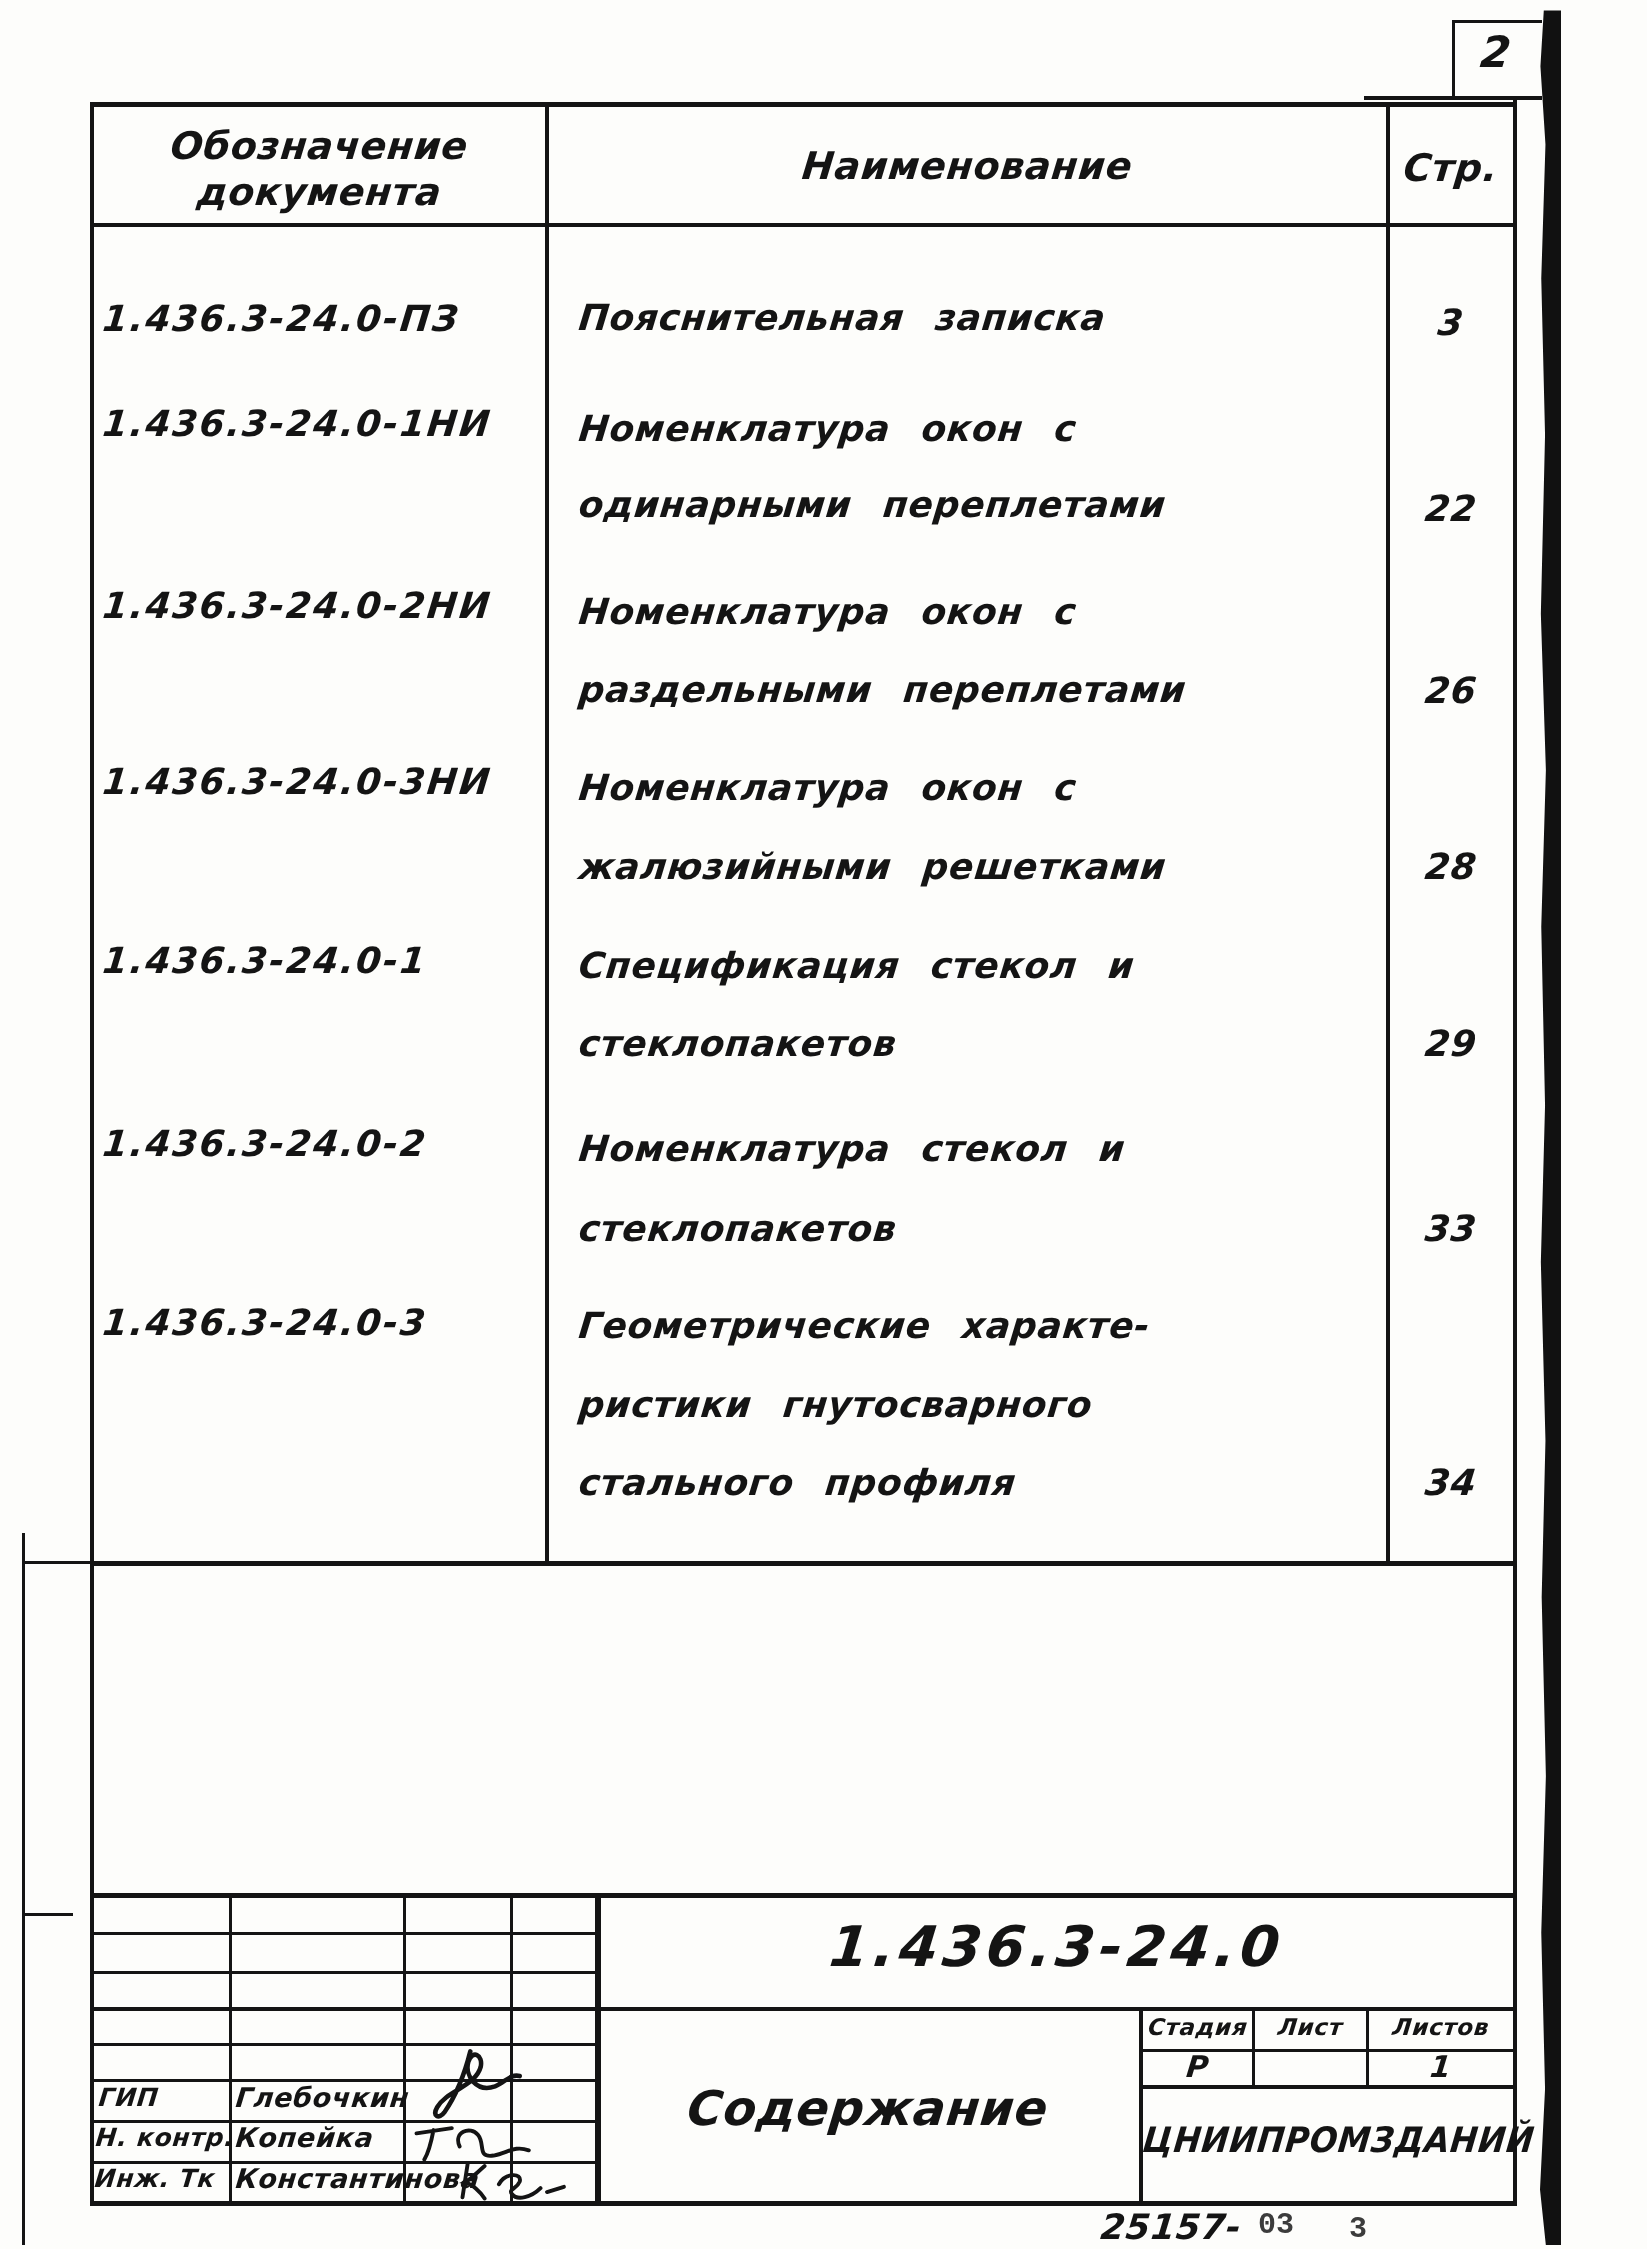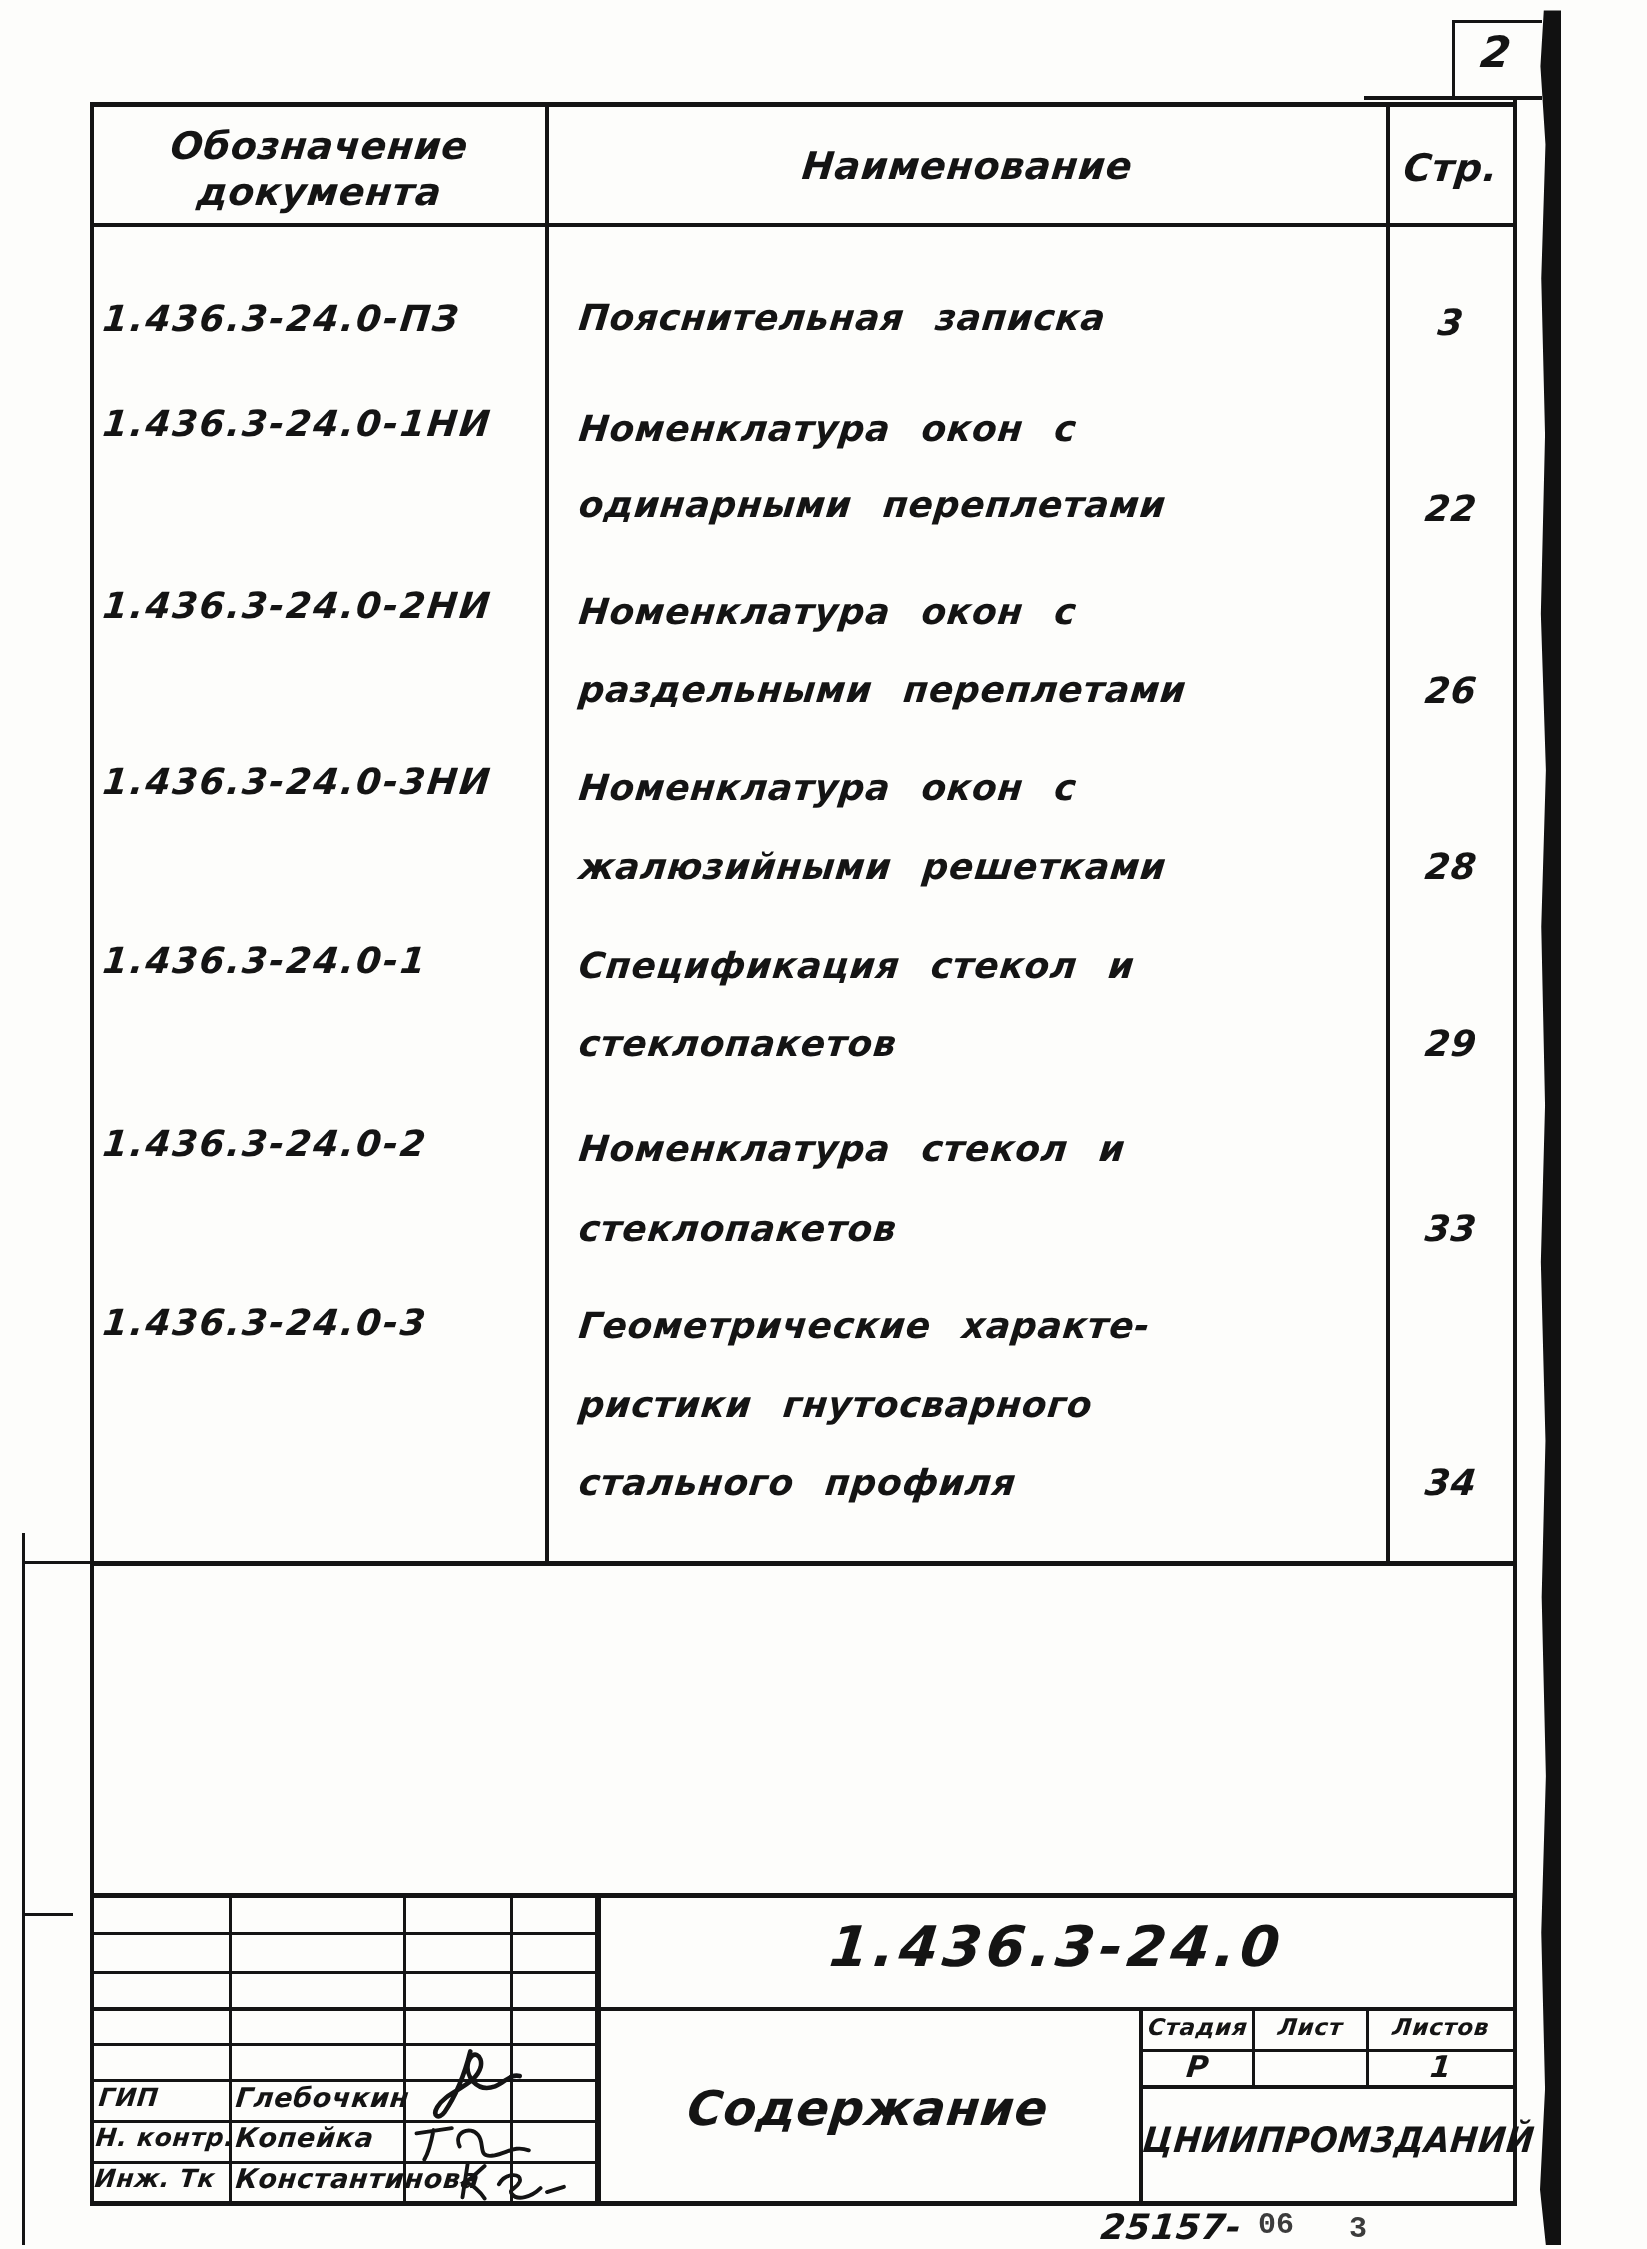--- a/index.html
+++ b/index.html
@@ -144,17 +144,17 @@
     <path d="M82 8 C74 40 60 76 42 102 C34 113 23 108 31 94 C46 68 90 62 98 32 C102 13 85 5 79 24 C73 46 92 72 120 62 C135 56 144 42 158 46" fill="none" stroke="#141414" stroke-width="7" stroke-linecap="round"></path>
   </svg>
   <svg class="sig" style="left:410px;top:2119px;" width="124" height="47" viewBox="0 0 190 72">
     <path d="M10 22 L64 14 M36 17 C32 38 28 52 22 62 M76 42 C66 20 92 10 104 24 C116 38 102 60 128 56 C150 52 160 40 182 48" fill="none" stroke="#141414" stroke-width="6" stroke-linecap="round"></path>
   </svg>
   <svg class="sig" style="left:456px;top:2158px;" width="130" height="46" viewBox="0 0 200 70">
     <path d="M18 8 L10 60 M44 12 C28 26 20 34 14 37 C24 39 38 52 44 62 M66 40 C76 22 102 22 98 36 C94 47 80 47 86 55 C94 66 116 60 130 46 M140 52 L166 44" fill="none" stroke="#141414" stroke-width="6" stroke-linecap="round"></path>
   </svg>
 
   <div class="t hw" style="left:1101px;top:2210px;font-size:35px;">25157-</div>
-  <div class="t typed" style="left:1258px;top:2210px;font-size:30px;">06</div>
+  <div class="t typed" style="left:1258px;top:2210px;font-size:30px;">03</div>
   <div class="t typed" style="left:1349px;top:2214px;font-size:30px;">3</div>
 
 </div>
 
 
 </body></html>

